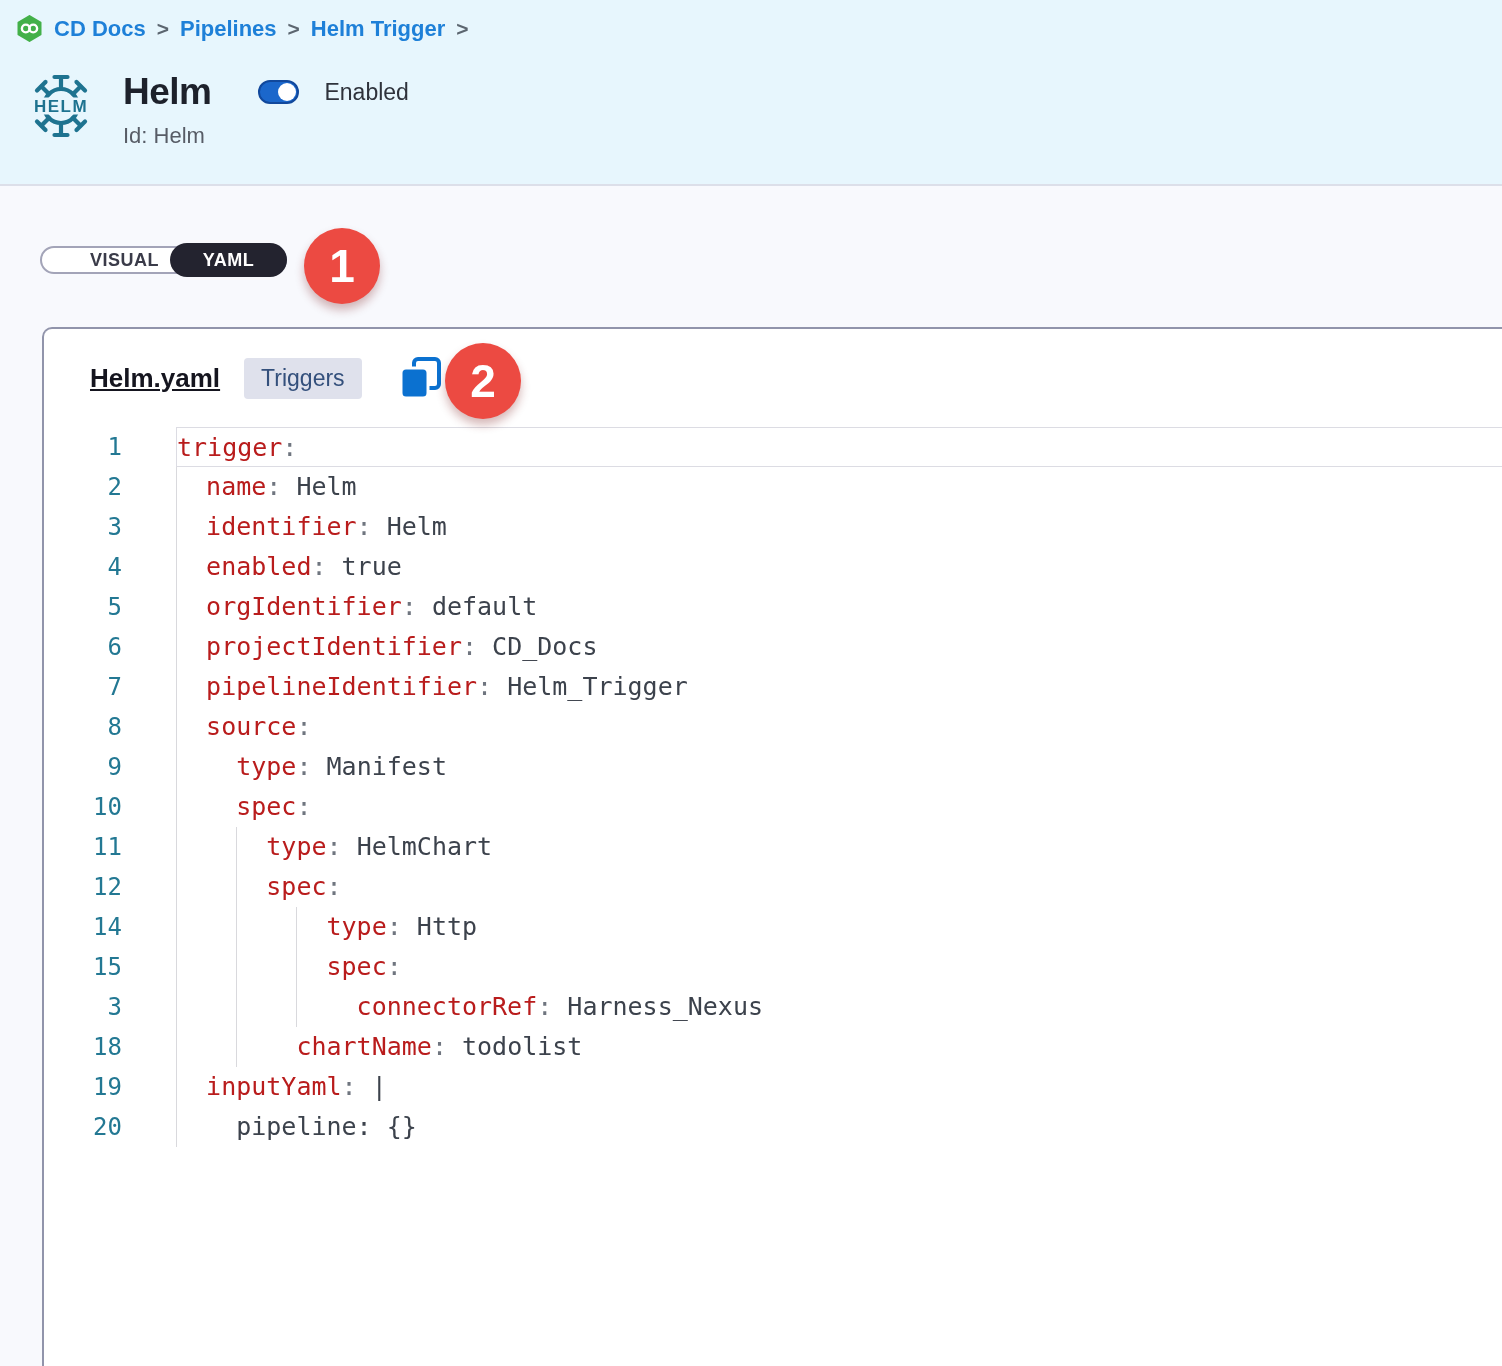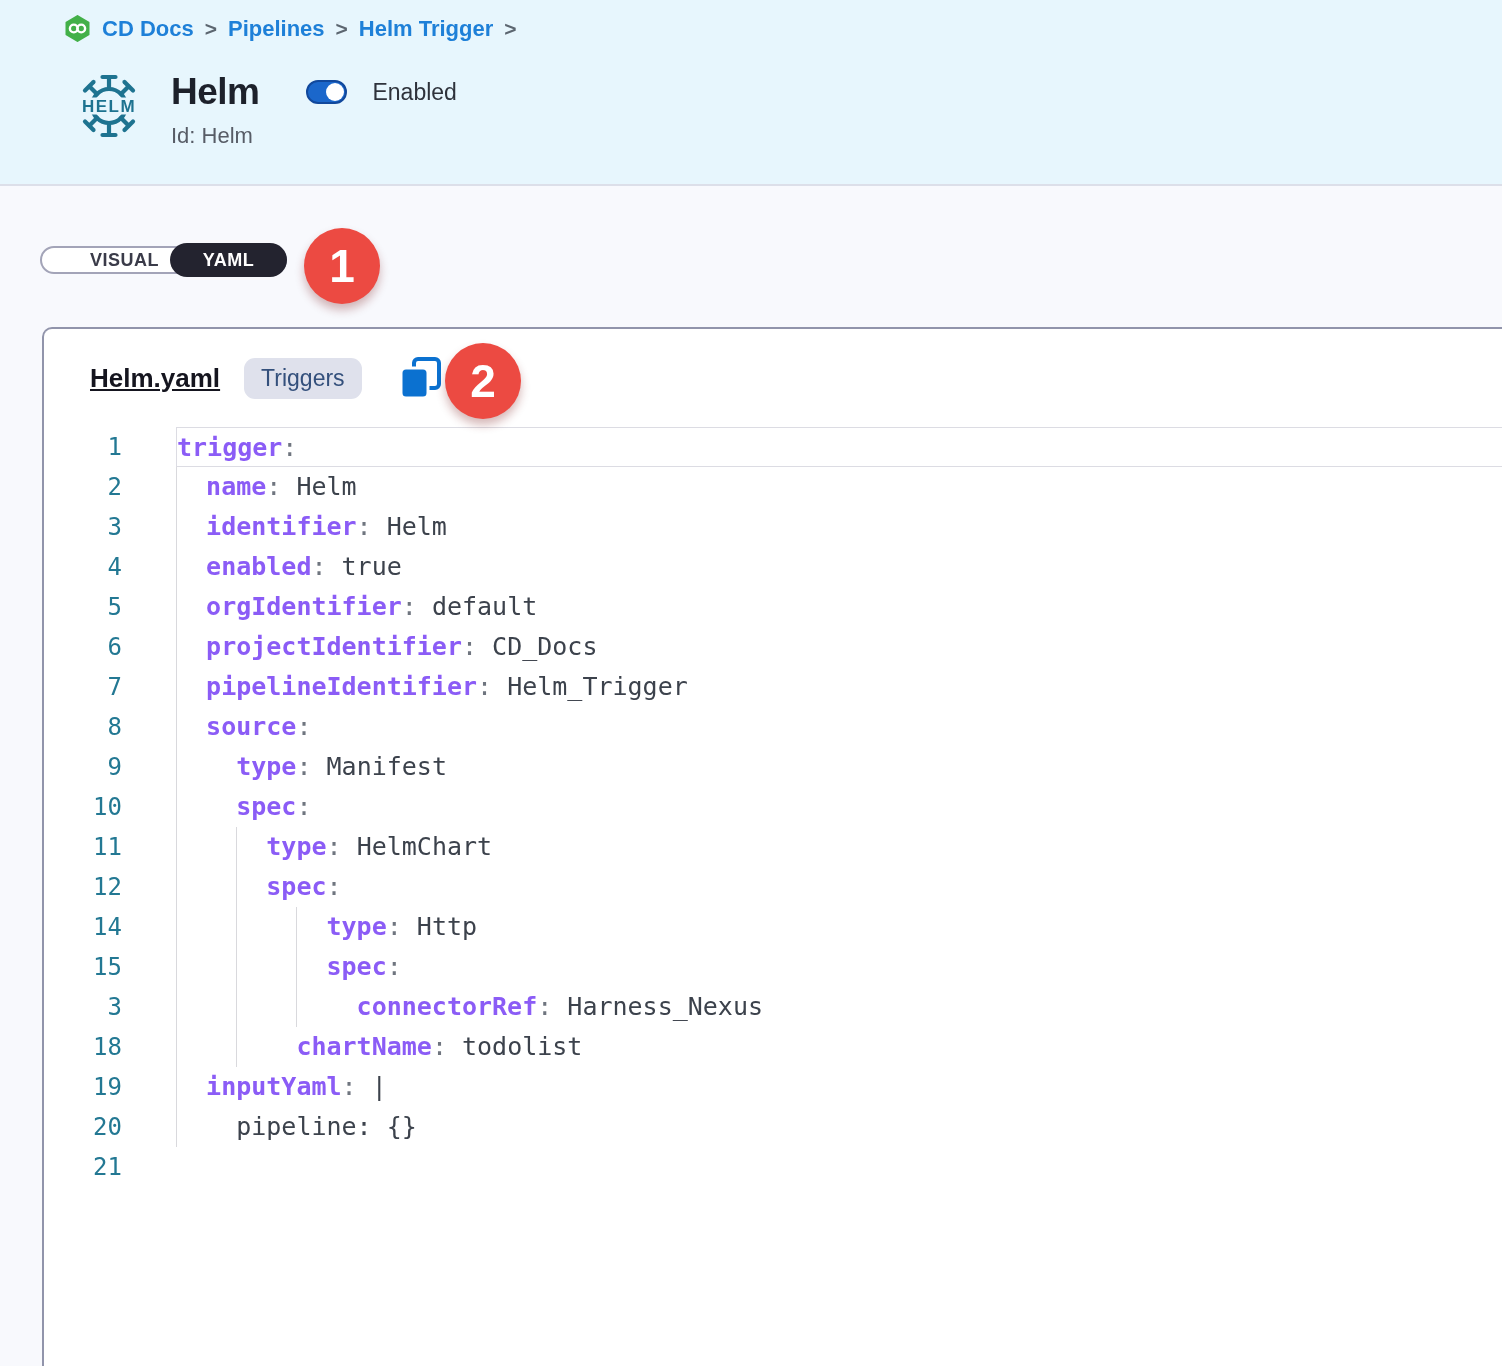--- a/index.html
+++ b/index.html
@@ -1,20 +1,20 @@
 <!DOCTYPE html>
 <html><head>
 <meta charset="utf-8">
 <style>
   * { margin:0; padding:0; box-sizing:border-box; }
   html,body { width:1502px; height:1366px; }
   body { font-family:"Liberation Sans","DejaVu Sans",sans-serif; background:#f8f9fd; position:relative; overflow:hidden; }
 
   
-  .page-header { background:#e7f6fd; height:186px; border-bottom:2px solid #dcdfe9; padding-left:64px; }
+  .page-header { background:#e7f6fd; height:186px; border-bottom:2px solid #dcdfe9; padding-left:16px; }
   .breadcrumb { display:flex; align-items:center; gap:11px; padding-top:15px; font-size:22px; font-weight:600; }
   .breadcrumb a { color:#1e80d8; text-decoration:none; cursor:pointer; }
   .breadcrumb .sep { color:#5c6670; font-weight:600; font-size:21px; }
   .cd-icon { width:27px; height:27px; display:inline-block; }
 
   .trigger-head { display:flex; margin-top:29px; padding-left:15px; }
   .helm-logo { width:60px; height:72px; flex:none; }
   .head-text { margin-left:32px; padding-top:0px; }
   .title-row { display:flex; align-items:center; }
   .trigger-title { font-size:37px; font-weight:700; color:#1d212b; letter-spacing:-0.5px; }
@@ -30,32 +30,32 @@
 
   
   .callout { position:absolute; width:76px; height:76px; border-radius:50%; background:#ec4a42; color:#fff; font-size:46px; font-weight:700; display:flex; align-items:center; justify-content:center; box-shadow:0 6px 10px rgba(120,20,20,0.3); z-index:5; }
   .callout-1 { left:304px; top:228px; }
   .callout-2 { left:445px; top:343px; }
 
   
   .panel { position:absolute; left:42px; top:327px; right:0; bottom:0; background:#ffffff; border:2px solid #9194ab; border-right:none; border-bottom:none; border-top-left-radius:10px; overflow:hidden; }
   .panel-header { height:98px; display:flex; align-items:center; padding-left:46px; }
   .file-name { font-size:26px; font-weight:700; color:#15151f;text-decoration:underline; }
-  .badge { margin-left:24px; background:#dfe1ec; color:#34507c; font-size:23px; font-weight:500; padding:7px 17px; border-radius:11px; }
+  .badge { margin-left:24px; background:#dfe1ec; color:#34507c; font-size:23px; font-weight:500; padding:7px 17px; border-radius:4px; }
   .copy-btn { margin-left:36px; width:46px; height:45px; background:none; border:none; cursor:pointer; padding:0; }
 
   
   .code { font-family:"DejaVu Sans Mono","Liberation Mono",monospace; font-size:25px; line-height:40px; }
   .row { display:flex; height:40px; }
   .ln { width:78px; text-align:right; color:#237893; font-size:24px; flex:none; }
   .lc { margin-left:54px; flex:1; position:relative; white-space:pre; color:#3c424c; }
   .lc.current { border:1px solid #dcdce3; border-right:none; }
   .ind { display:inline-block; }
   .g { position:absolute; top:0; bottom:0; width:1px; background:#d9d9dd; }
-  .k { color:#8b5cf6;font-weight:bold; }
+  .k { color:#b91c1c; }
   .s { color:#6f757f; }
   .v { color:#3c424c; }
 </style>
 </head>
 <body>
 
 <div class="page-header">
   <div class="breadcrumb">
     <span class="cd-icon">
       <svg width="27" height="27" viewBox="0 0 27 27">
@@ -196,18 +196,14 @@
         <span class="lc"><span class="ind" style="width: 8ch;"></span><span class="k">chartName</span><span class="s">: </span><span class="v">todolist</span><span class="g" style="left: 0ch;"></span><span class="g" style="left: 4ch;"></span></span>
       </div>
       <div class="row">
         <span class="ln">19</span>
         <span class="lc"><span class="ind" style="width: 2ch;"></span><span class="k">inputYaml</span><span class="s">: </span><span class="v">|</span><span class="g" style="left: 0ch;"></span></span>
       </div>
       <div class="row">
         <span class="ln">20</span>
         <span class="lc"><span class="ind" style="width: 4ch;"></span><span class="k"></span><span class="s"></span><span class="v">pipeline: {}</span><span class="g" style="left: 0ch;"></span></span>
       </div>
-      <div class="row">
-        <span class="ln">21</span>
-        <span class="lc"><span class="ind" style="width: 0ch;"></span><span class="k"></span><span class="s"></span><span class="v"></span></span>
-      </div>
     </div>
 </div>
 
 </body></html>

